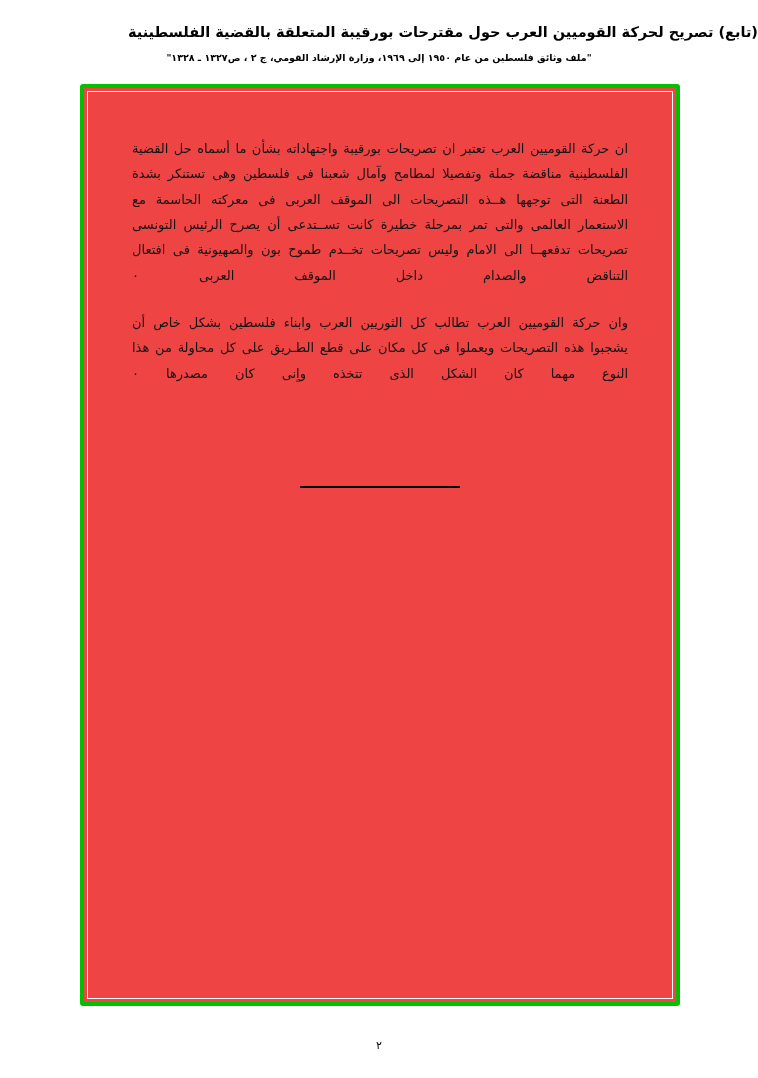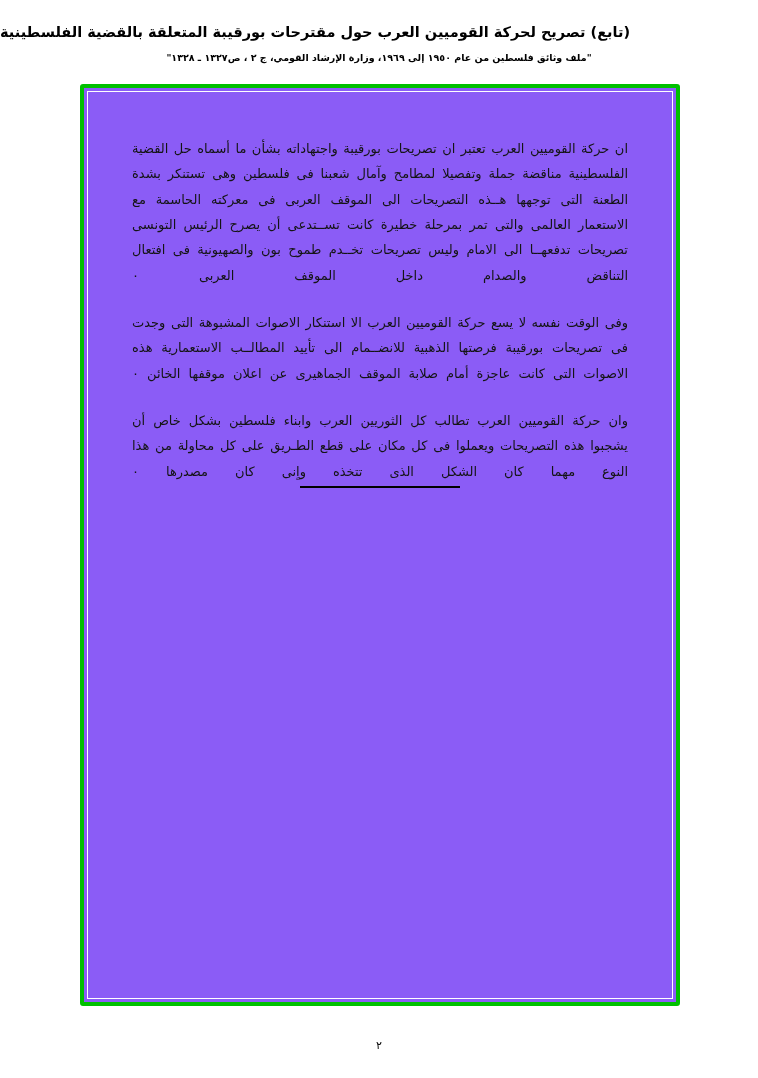--- a/index.html
+++ b/index.html
@@ -17,21 +17,21 @@
   }
   .page {
     position: absolute;
     inset: 0;
   }
   .doc-title {
     position: absolute;
     top: 24px;
     left: 0;
     right: 0;
-    text-align: left;
+    text-align: right;
     font-family: "DejaVu Sans", "Liberation Sans", sans-serif;
     font-weight: bold;
     font-size: 14.5px;
     color: #000000;
     direction: rtl;
     letter-spacing: 0px;
   }
   .doc-subtitle {
     position: absolute;
     top: 52px;
@@ -46,21 +46,21 @@
   }
   .frame {
     position: absolute;
     top: 84px;
     left: 80px;
     width: 600px;
     height: 922px;
     border: 4px solid #00c000;
     border-radius: 3px;
     box-sizing: border-box;
-    background: #8b5cf6;
+    background: #ef4444;
   }
   .frame-inner {
     position: absolute;
     inset: 3px;
     border: 1px solid #ffffff;
   }
   .body-text {
     position: absolute;
     top: 48px;
     left: 48px;
@@ -110,21 +110,20 @@
 <div class="page">
 
   <div class="doc-title">(تابع) تصريح لحركة القوميين العرب حول مقترحات بورقيبة المتعلقة بالقضية الفلسطينية</div>
   <div class="doc-subtitle">"ملف وثائق فلسطين من عام ١٩٥٠ إلى ١٩٦٩، وزارة الإرشاد القومي، ج ٢ ، ص١٣٢٧ ـ ١٣٢٨"</div>
 
   <div class="frame">
     <div class="frame-inner"></div>
 
     <div class="body-text">
       <p class="para">ان حركة القوميين العرب تعتبر ان تصريحات بورقيبة واجتهاداته بشأن ما أسماه حل القضية الفلسطينية مناقضة جملة وتفصيلا لمطامح وآمال شعبنا فى فلسطين وهى تستنكر بشدة الطعنة التى توجهها هــذه التصريحات الى الموقف العربى فى معركته الحاسمة مع الاستعمار العالمى والتى تمر بمرحلة خطيرة كانت تســتدعى أن يصرح الرئيس التونسى تصريحات تدفعهــا الى الامام وليس تصريحات تخــدم طموح بون والصهيونية فى افتعال التناقض والصدام داخل الموقف العربى ٠</p>
-      <p class="para">وفى الوقت نفسه لا يسع حركة القوميين العرب الا استنكار الاصوات المشبوهة التى وجدت فى تصريحات بورقيبة فرصتها الذهبية للانضــمام الى تأييد المطالــب الاستعمارية هذه الاصوات التى كانت عاجزة أمام صلابة الموقف الجماهيرى عن اعلان موقفها الخائن ٠</p>
       <p class="para">وان حركة القوميين العرب تطالب كل الثوريين العرب وابناء فلسطين بشكل خاص أن يشجبوا هذه التصريحات ويعملوا فى كل مكان على قطع الطـريق على كل محاولة من هذا النوع مهما كان الشكل الذى تتخذه واٍنى كان مصدرها ٠</p>
     </div>
 
     <div class="rule">
       <div class="line"></div>
     </div>
   </div>
 
   <div class="page-number">٢</div>
 

